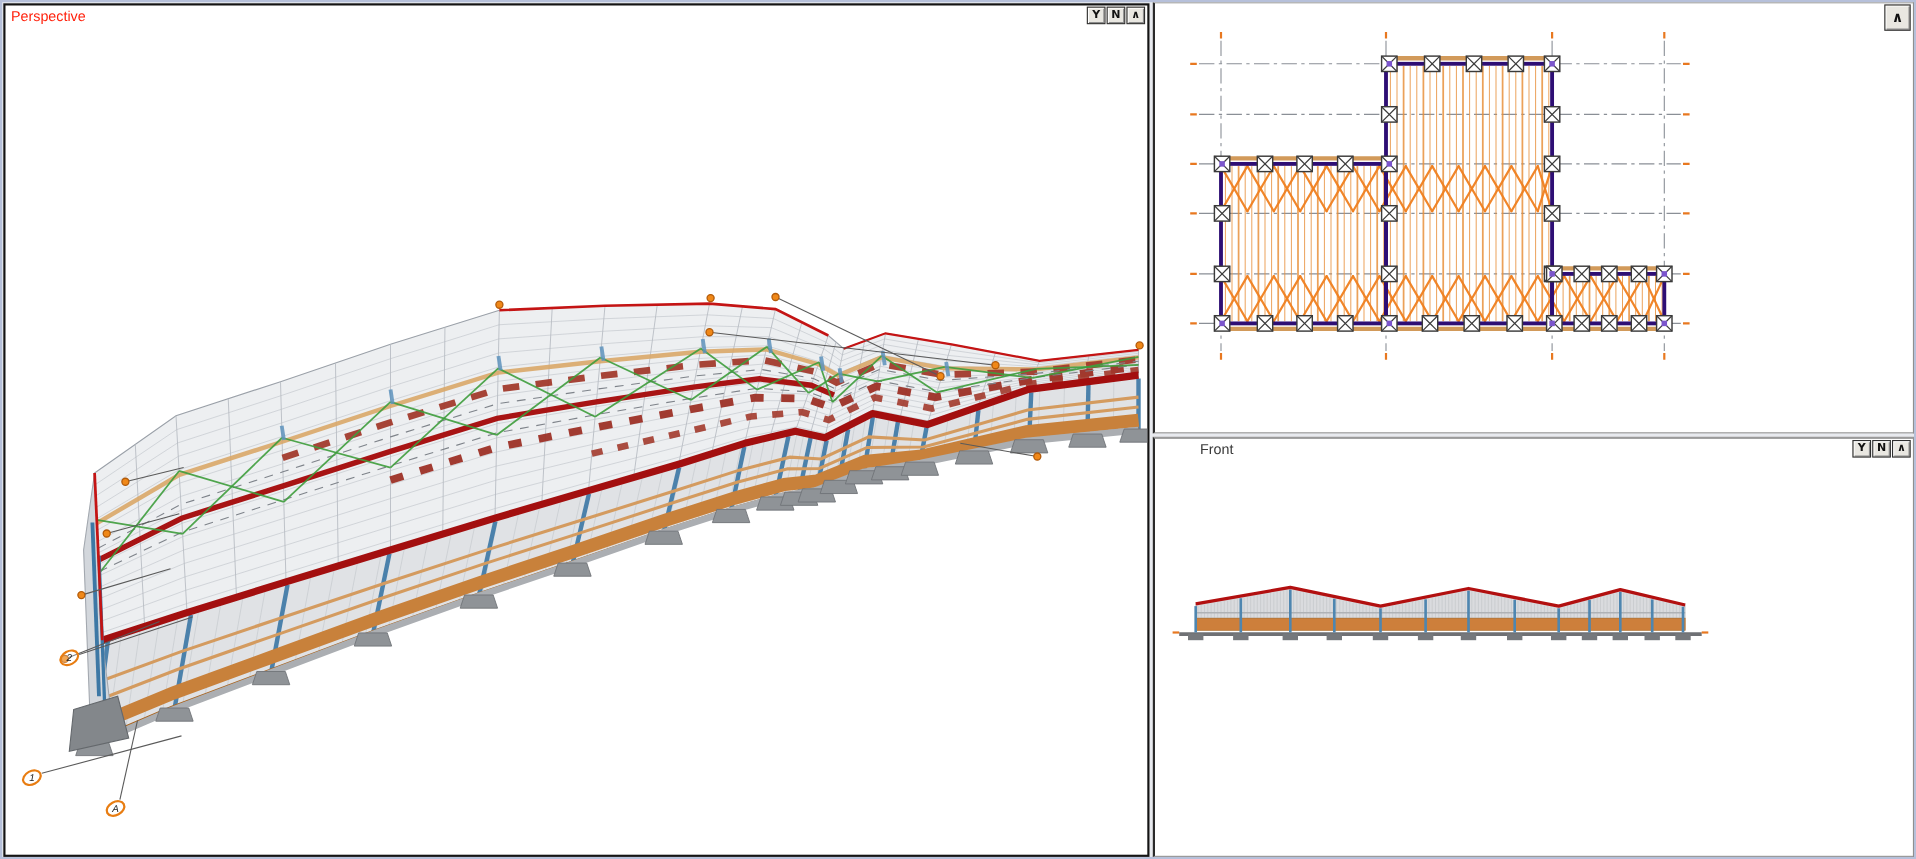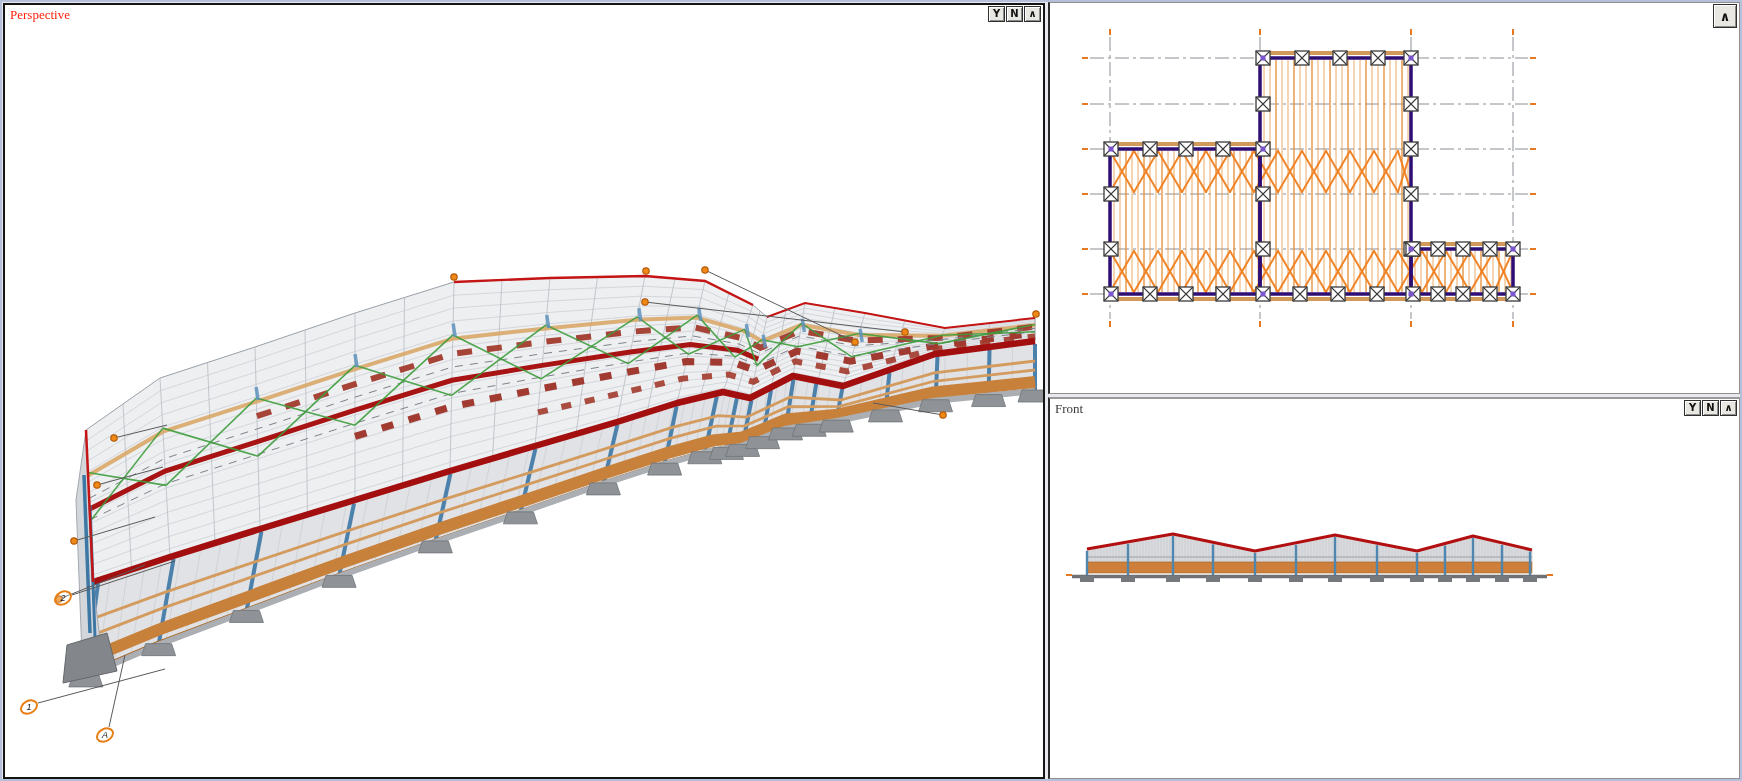--- a/index.html
+++ b/index.html
@@ -2,21 +2,21 @@
 <html><head>
 <meta charset="utf-8">
 <style>
   html,body{margin:0;padding:0;background:#eef0f4;font-family:"Liberation Sans",sans-serif;}
   #app-window{position:relative;width:1742px;height:781px;background:#e8eaef;
     border:2px solid #b6c0da;box-sizing:border-box;overflow:hidden;}
   .pane{position:absolute;background:#ffffff;box-sizing:border-box;overflow:hidden;}
   #pane-persp{left:1px;top:1px;width:1042px;height:776px;border:2px solid #141414;}
   #pane-plan{left:1046px;top:0px;width:692px;height:392px;border:1px solid #8f8f8f;border-left:2px solid #2a2a2a;}
   #pane-front{left:1046px;top:395px;width:692px;height:382px;border:1px solid #8f8f8f;border-left:2px solid #2a2a2a;border-top:2px solid #9a9a9a;}
-  .vp-label{position:absolute;left:5px;top:2px;font-size:13px;letter-spacing:0;z-index:5;font-family:Liberation Serif, serif;}
+  .vp-label{position:absolute;left:5px;top:2px;font-size:13px;letter-spacing:0;z-index:5;}
   .btn-row{position:absolute;top:1px;right:2px;display:flex;gap:1px;z-index:6;}
   .vp-btn{width:17px;height:16px;background:#e9e7e1;border:1px solid #2f2f2f;
     box-shadow:inset 1px 1px 0 #ffffff, inset -1px -1px 0 #8c8c8c;
     font-size:10px;font-weight:bold;color:#111;display:flex;align-items:center;justify-content:center;
     font-family:"DejaVu Sans",sans-serif;cursor:pointer;padding:0;line-height:1;}
   .vp-btn.big{width:24px;height:24px;font-size:13px;}
   svg{display:block;}
 </style>
 </head>
 <body>
@@ -545,21 +545,21 @@
         <rect x="358.5" y="243.5" width="5" height="5" fill="#7B55CC"></rect>
         <rect x="460.5" y="243.5" width="5" height="5" fill="#7B55CC"></rect>
         <rect x="58.5" y="288.5" width="5" height="5" fill="#7B55CC"></rect>
         <rect x="210.5" y="288.5" width="5" height="5" fill="#7B55CC"></rect>
         <rect x="358.5" y="288.5" width="5" height="5" fill="#7B55CC"></rect>
         <rect x="460.5" y="288.5" width="5" height="5" fill="#7B55CC"></rect>
       </svg>
   </div>
 
   <div class="pane" id="pane-front">
-    <div class="vp-label" style="color: rgb(58, 58, 58);">Front</div>
+    <div class="vp-label" style="color: rgb(58, 58, 58); margin-left: 36px;">Front</div>
     <div class="btn-row">
       <button class="vp-btn">Y</button>
       <button class="vp-btn">N</button>
       <button class="vp-btn">∧</button>
     </div>
     <svg id="svg-front" width="689" height="379" viewBox="0 0 689 379">
         <line x1="22" y1="177.5" x2="497" y2="177.5" stroke="#6E7074" stroke-width="3.5"></line>
         <line x1="16" y1="176" x2="22" y2="176" stroke="#E87820" stroke-width="2"></line>
         <line x1="497" y1="176" x2="503" y2="176" stroke="#E87820" stroke-width="2"></line>
         <path d="M37 150L123 135L205 152L285 136L367 152L423 137L482 151L482 163L37 163Z" fill="#DADBDE" stroke="#B3B6BA" stroke-width="0.5"></path>

